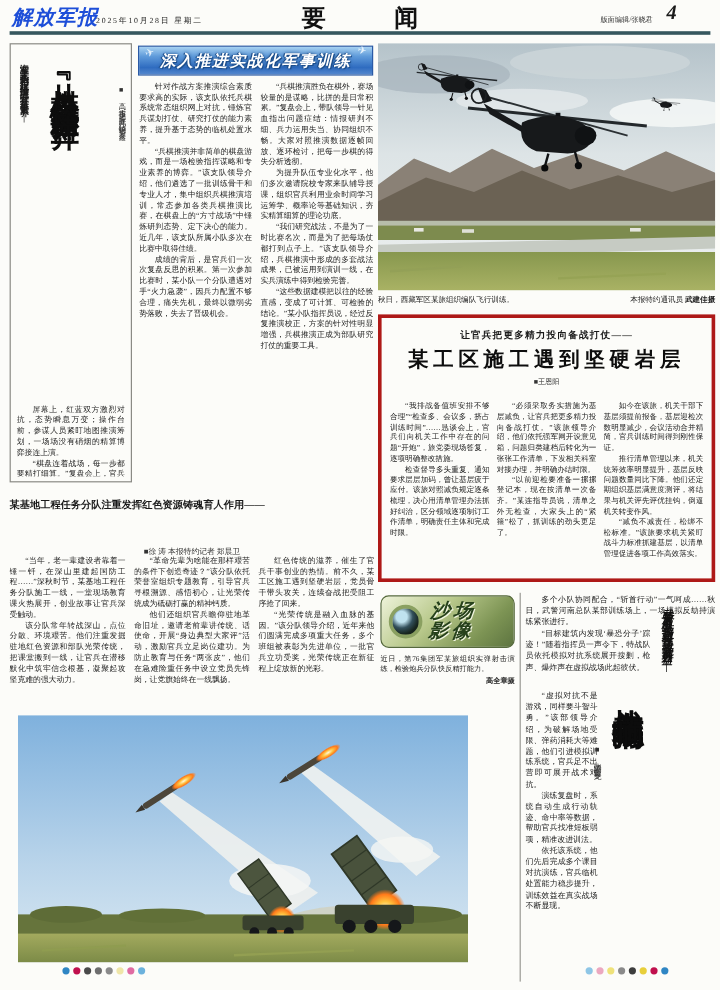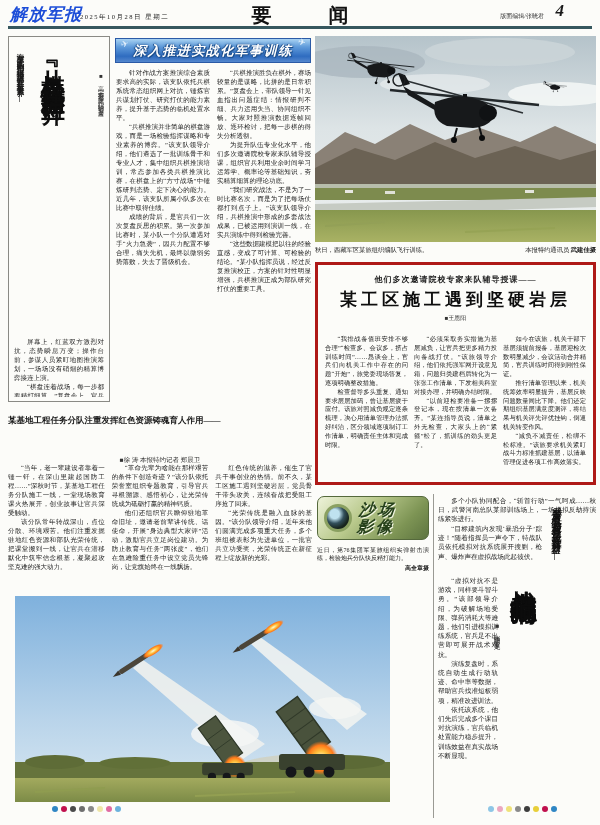--- a/index.html
+++ b/index.html
@@ -185,21 +185,21 @@
   </div>
   <div class="cap-row" data-name="photo-caption-row">
     <span data-name="photo-caption">秋日，西藏军区某旅组织编队飞行训练。</span>
     <span class="credit" data-name="photo-credit">
       <span data-name="credit-prefix">本报特约通讯员</span>
       <b data-name="credit-name">武建佳摄</b>
     </span>
   </div>
 
   <section class="red-box" data-name="article-checklist">
-    <p class="rk" data-name="article-kicker">他们多次邀请院校专家来队辅导授课——</p>
+    <p class="rk" data-name="article-kicker">让官兵把更多精力投向备战打仗——</p>
     <h2 class="rh" data-name="article-headline">某工区施工遇到坚硬岩层</h2>
     <p class="rb" data-name="article-byline">■王恩阳</p>
     <div class="rcols" data-name="article-columns">
       <div class="col bodytxt" data-name="article-column">
         <p data-name="article-paragraph">“我排战备值班安排不够合理”“检查多、会议多，挤占训练时间”……恳谈会上，官兵们向机关工作中存在的问题“开炮”，旅党委现场答复，逐项明确整改措施。</p>
         <p data-name="article-paragraph">检查督导多头重复、通知要求层层加码，曾让基层疲于应付。该旅对照减负规定逐条梳理，决心用清单管理办法抓好纠治，区分领域逐项制订工作清单，明确责任主体和完成时限。</p>
       </div>
       <div class="col bodytxt" data-name="article-column">
         <p data-name="article-paragraph">“必须采取务实措施为基层减负，让官兵把更多精力投向备战打仗。”该旅领导介绍，他们依托强军网开设意见箱，问题归类建档后转化为一张张工作清单，下发相关科室对接办理，并明确办结时限。</p>
         <p data-name="article-paragraph">“以前迎检要准备一摞摞登记本，现在按清单一次备齐。”某连指导员说，清单之外无检查，大家头上的“紧箍”松了，抓训练的劲头更足了。</p>

